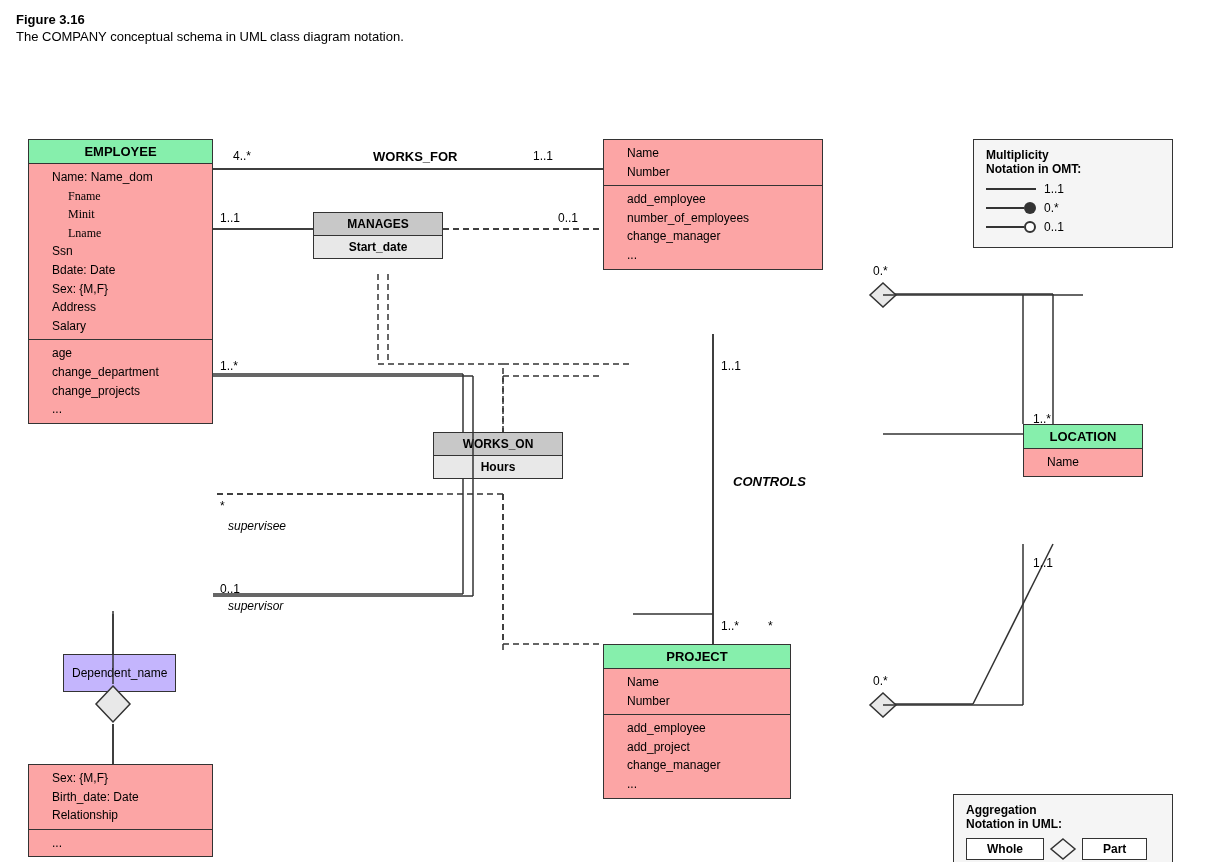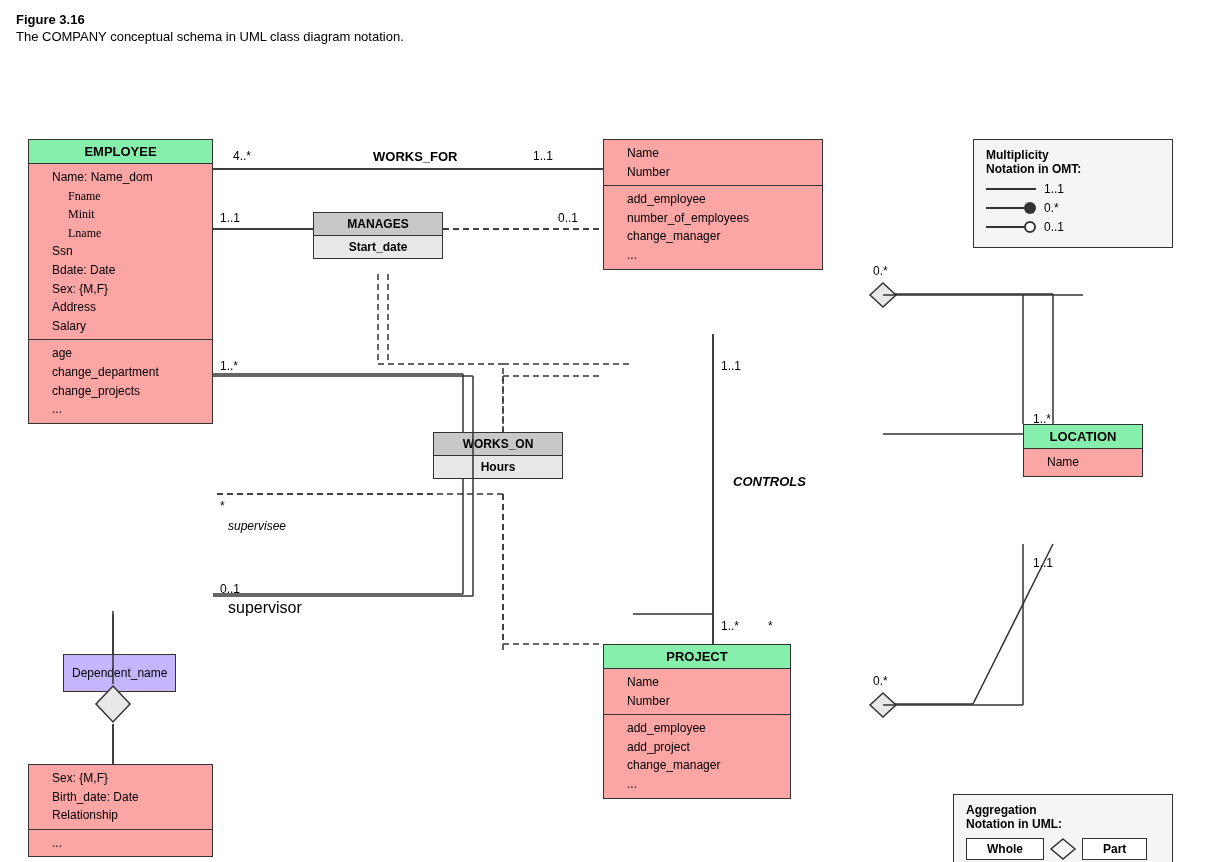--- a/index.html
+++ b/index.html
@@ -300,21 +300,21 @@
   <div style="position:absolute; left:220px; top:95px; font-size:12px;">4..*</div>
   <div style="position:absolute; left:520px; top:95px; font-size:12px;">1..1</div>
   <div style="position:absolute; left:360px; top:95px; font-size:13px; font-weight:bold;">WORKS_FOR</div>
 
   <div style="position:absolute; left:207px; top:157px; font-size:12px;">1..1</div>
   <div style="position:absolute; left:545px; top:157px; font-size:12px;">0..1</div>
 
   <div style="position:absolute; left:207px; top:305px; font-size:12px;">1..*</div>
   <div style="position:absolute; left:207px; top:445px; font-size:12px;">*</div>
   <div style="position:absolute; left:215px; top:465px; font-size:12px; font-style:italic;">supervisee</div>
-  <div style="position:absolute; left:215px; top:545px; font-size:16px; ">supervisor</div>
+  <div style="position:absolute; left:215px; top:545px; font-size:12px; font-style:italic;">supervisor</div>
   <div style="position:absolute; left:207px; top:528px; font-size:12px;">0..1</div>
 
   <div style="position:absolute; left:720px; top:420px; font-size:13px; font-style:italic; font-weight:bold;">CONTROLS</div>
 
   <div style="position:absolute; left:708px; top:305px; font-size:12px;">1..1</div>
   <div style="position:absolute; left:708px; top:565px; font-size:12px;">1..*</div>
   <div style="position:absolute; left:755px; top:565px; font-size:12px;">*</div>
 
   <svg style="position:absolute; left:855px; top:228px; width:30px; height:26px;">
     <polygon points="15,1 28,13 15,25 2,13" fill="#e8e8e8" stroke="#333" stroke-width="1.5"></polygon>

